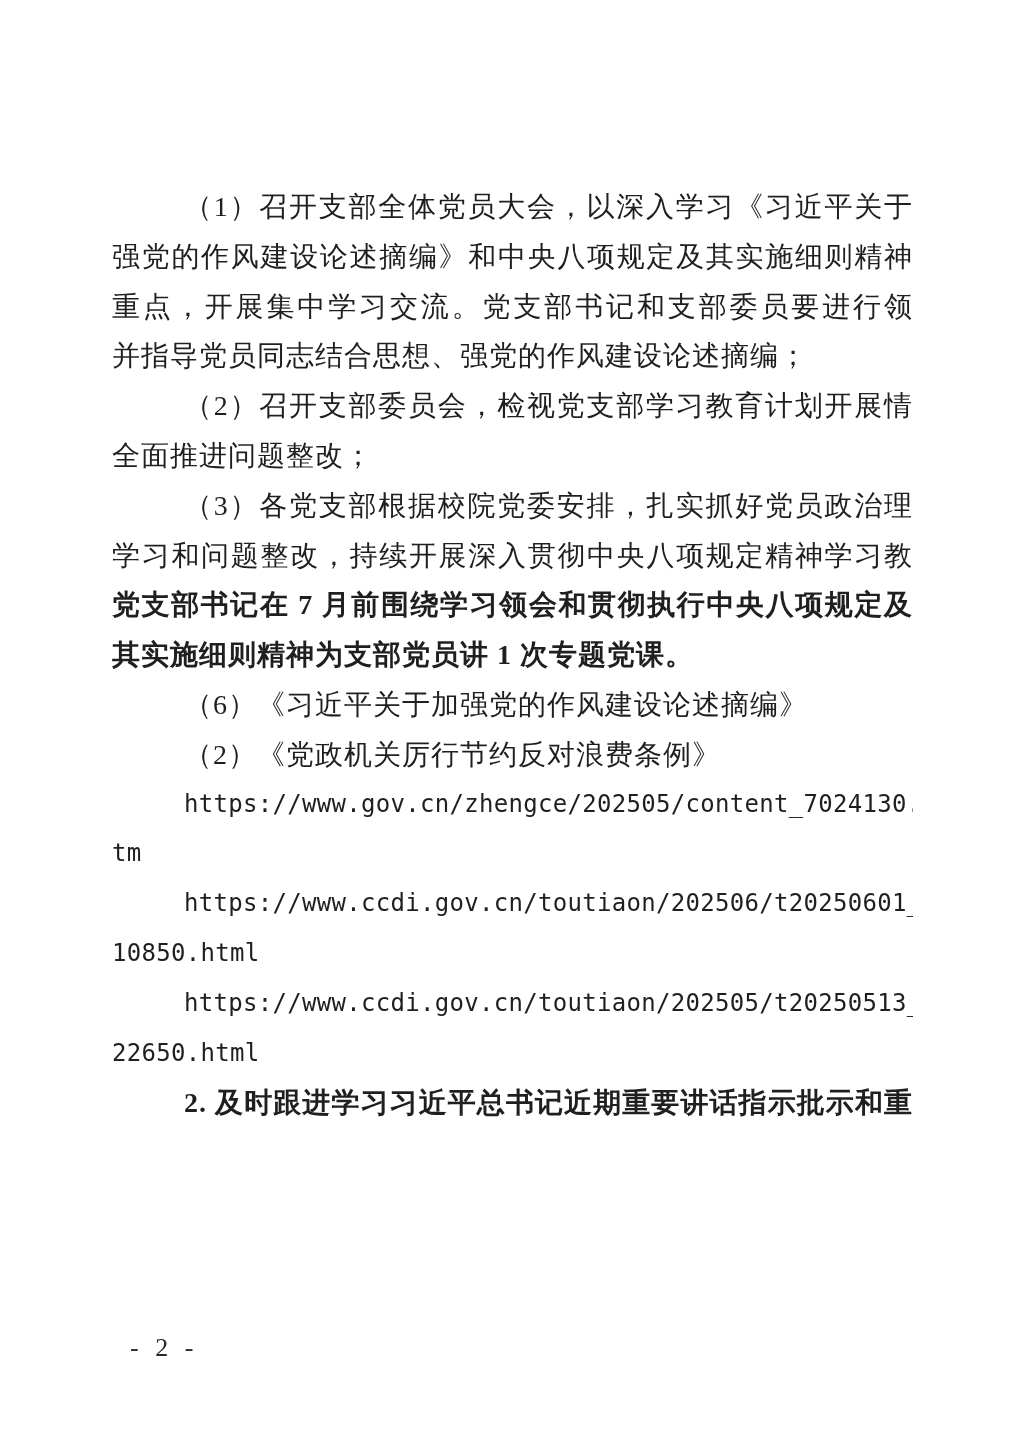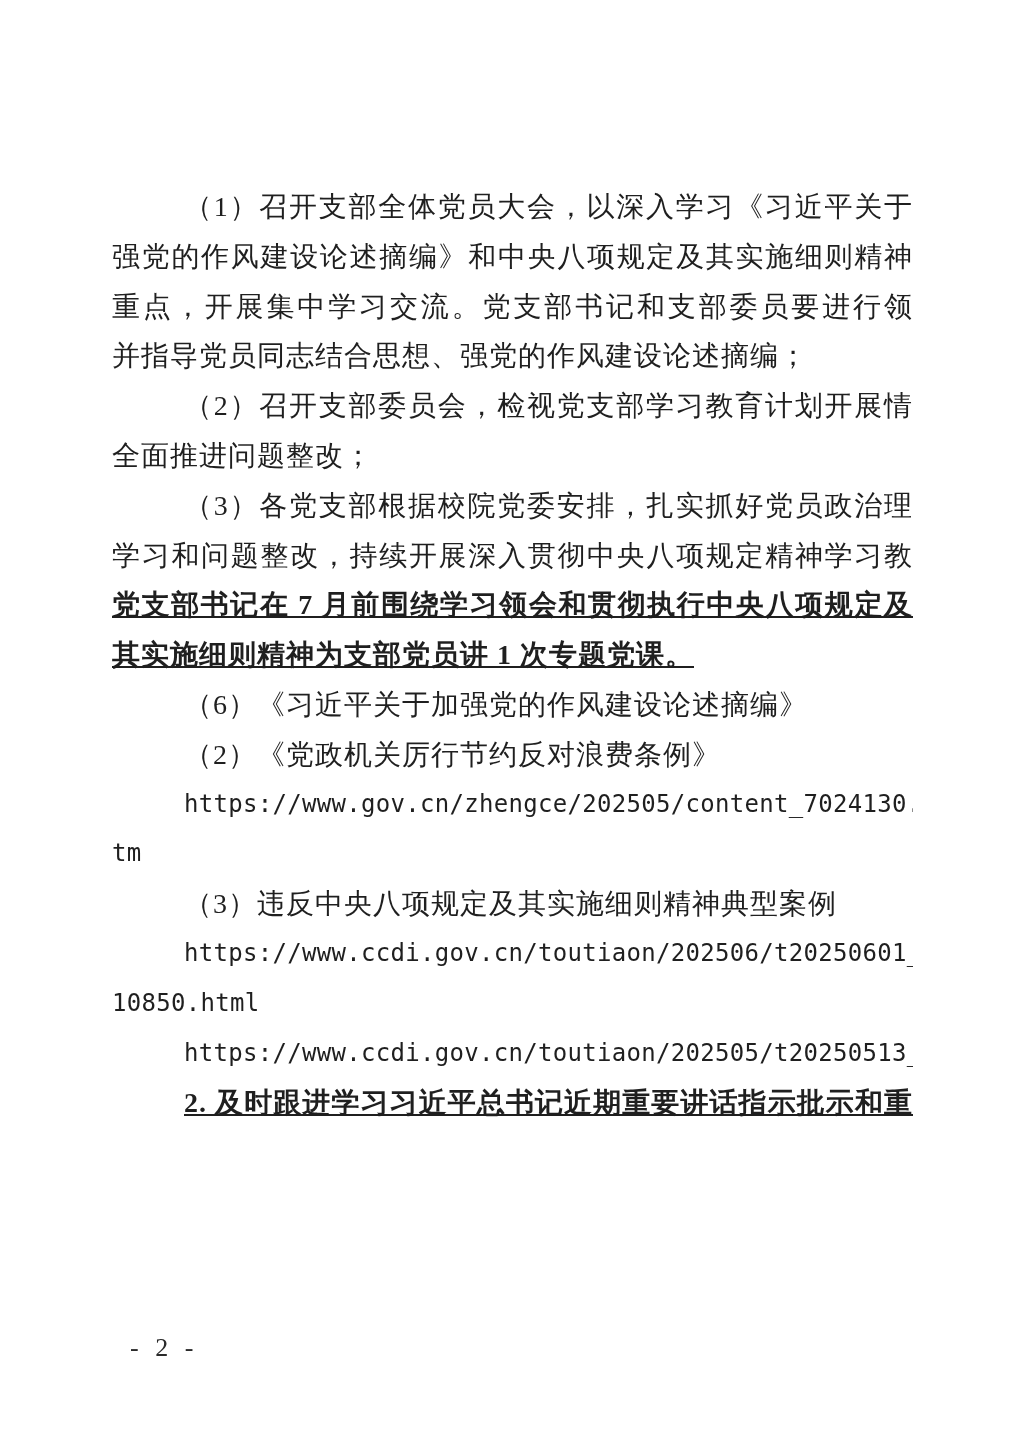--- a/index.html
+++ b/index.html
@@ -31,21 +31,21 @@
     text-align: justify;
     text-justify: inter-character;
     letter-spacing: 1px;
     white-space: normal;
   }
   
   .jl { text-align-last: justify; }
   
   .ind { text-indent: 72px; }
   
-  .b { font-weight: 700; text-decoration: underline; }
+  .b { font-weight: 700; }
   
   .url {
     font-family: "DejaVu Sans Mono", "Liberation Mono", monospace;
     font-size: 24px;
     letter-spacing: 0.3px;
     text-align: left;
     text-align-last: left;
   }
   .footer {
     position: absolute;
@@ -69,21 +69,21 @@
     <div class="line ind jl">（2）召开支部委员会，检视党支部学习教育计划开展情况，</div>
     <div class="line">全面推进问题整改；</div>
     <div class="line ind jl">（3）各党支部根据校院党委安排，扎实抓好党员政治理论</div>
     <div class="line jl">学习和问题整改，持续开展深入贯彻中央八项规定精神学习教育。</div>
     <div class="line b jl">党支部书记在 7 月前围绕学习领会和贯彻执行中央八项规定及</div>
     <div class="line b">其实施细则精神为支部党员讲 1 次专题党课。</div>
     <div class="line ind">（6）《习近平关于加强党的作风建设论述摘编》</div>
     <div class="line ind">（2）《党政机关厉行节约反对浪费条例》</div>
     <div class="line url ind">https://www.gov.cn/zhengce/202505/content_7024130.h</div>
     <div class="line url">tm</div>
-    <div class="line ind">（3）违反中央八项规定及其实施细则精神典型案例</div>
     <div class="line url ind">https://www.ccdi.gov.cn/toutiaon/202506/t20250601_4</div>
     <div class="line url">10850.html</div>
     <div class="line url ind">https://www.ccdi.gov.cn/toutiaon/202505/t20250513_4</div>
+    <div class="line url">22650.html</div>
     <div class="line b ind jl">2. 及时跟进学习习近平总书记近期重要讲话指示批示和重</div>
   </div>
 
   <div class="footer">- 2 -</div>
 </div>
 
 </body></html>

